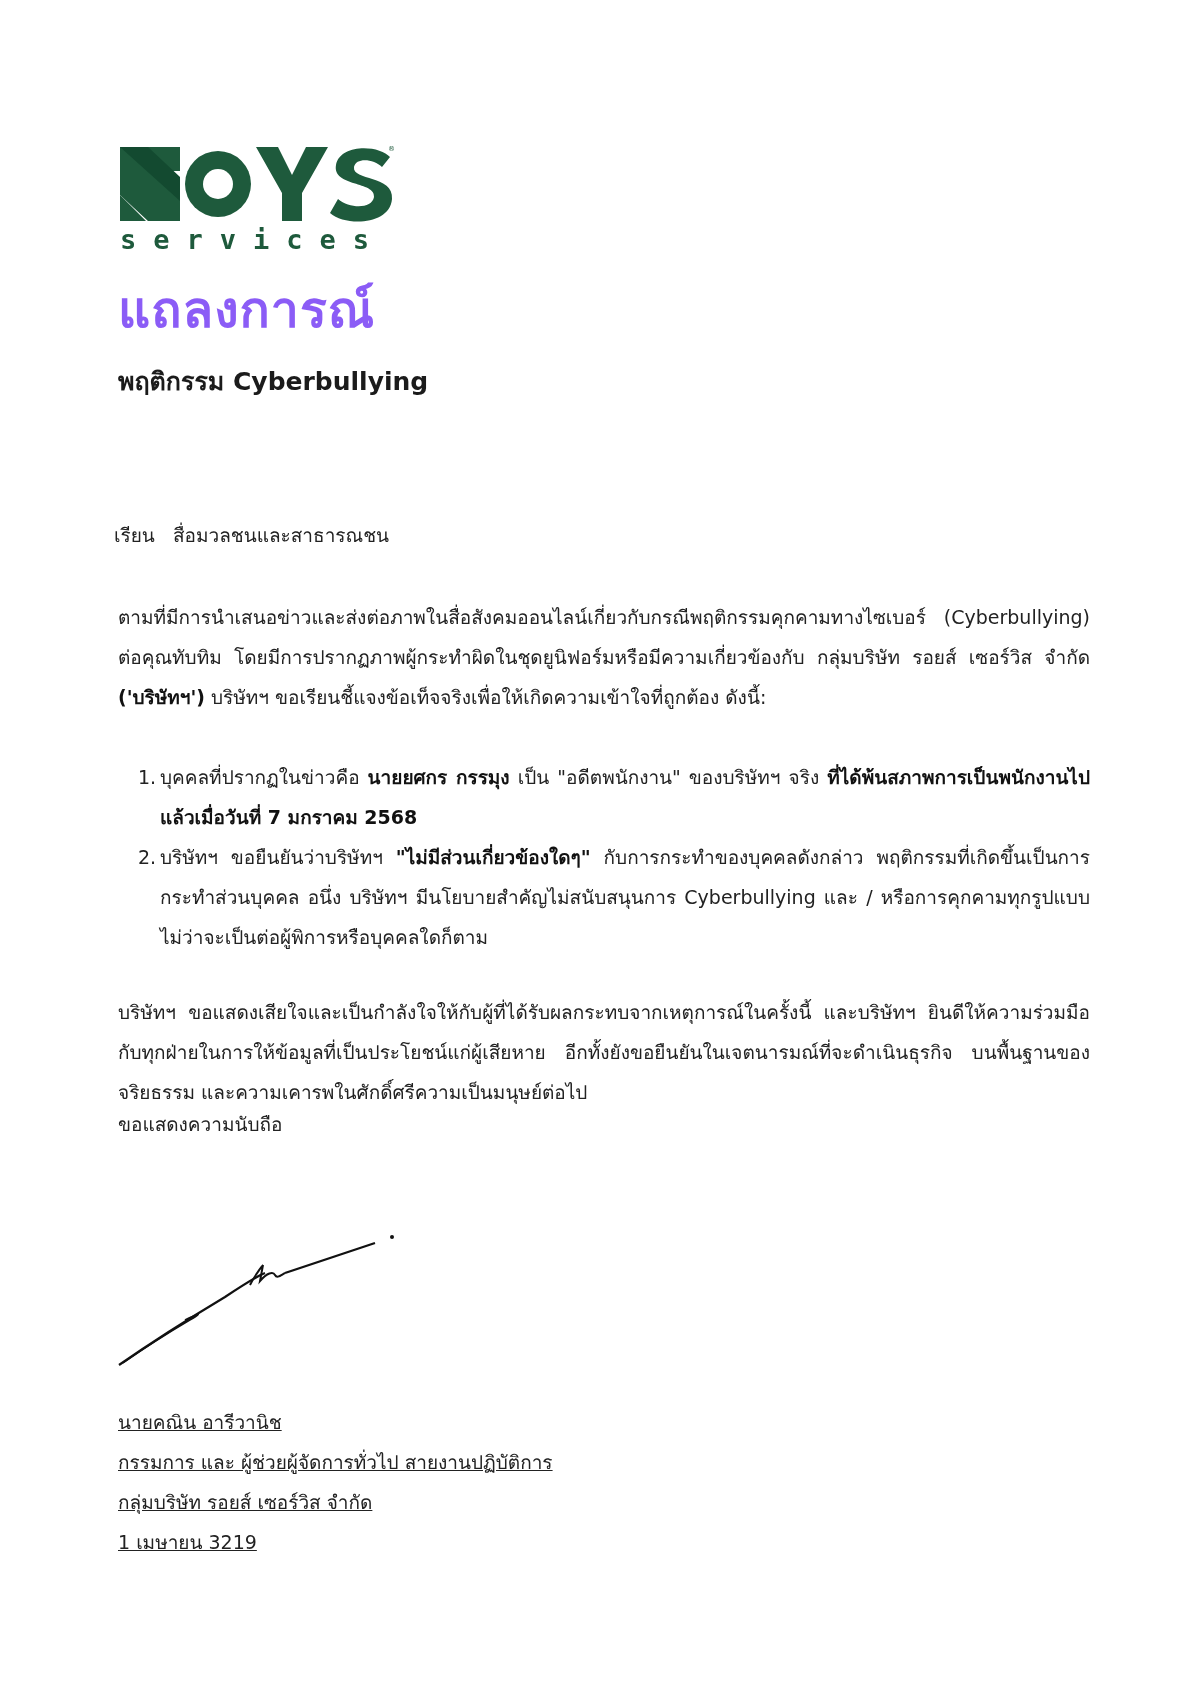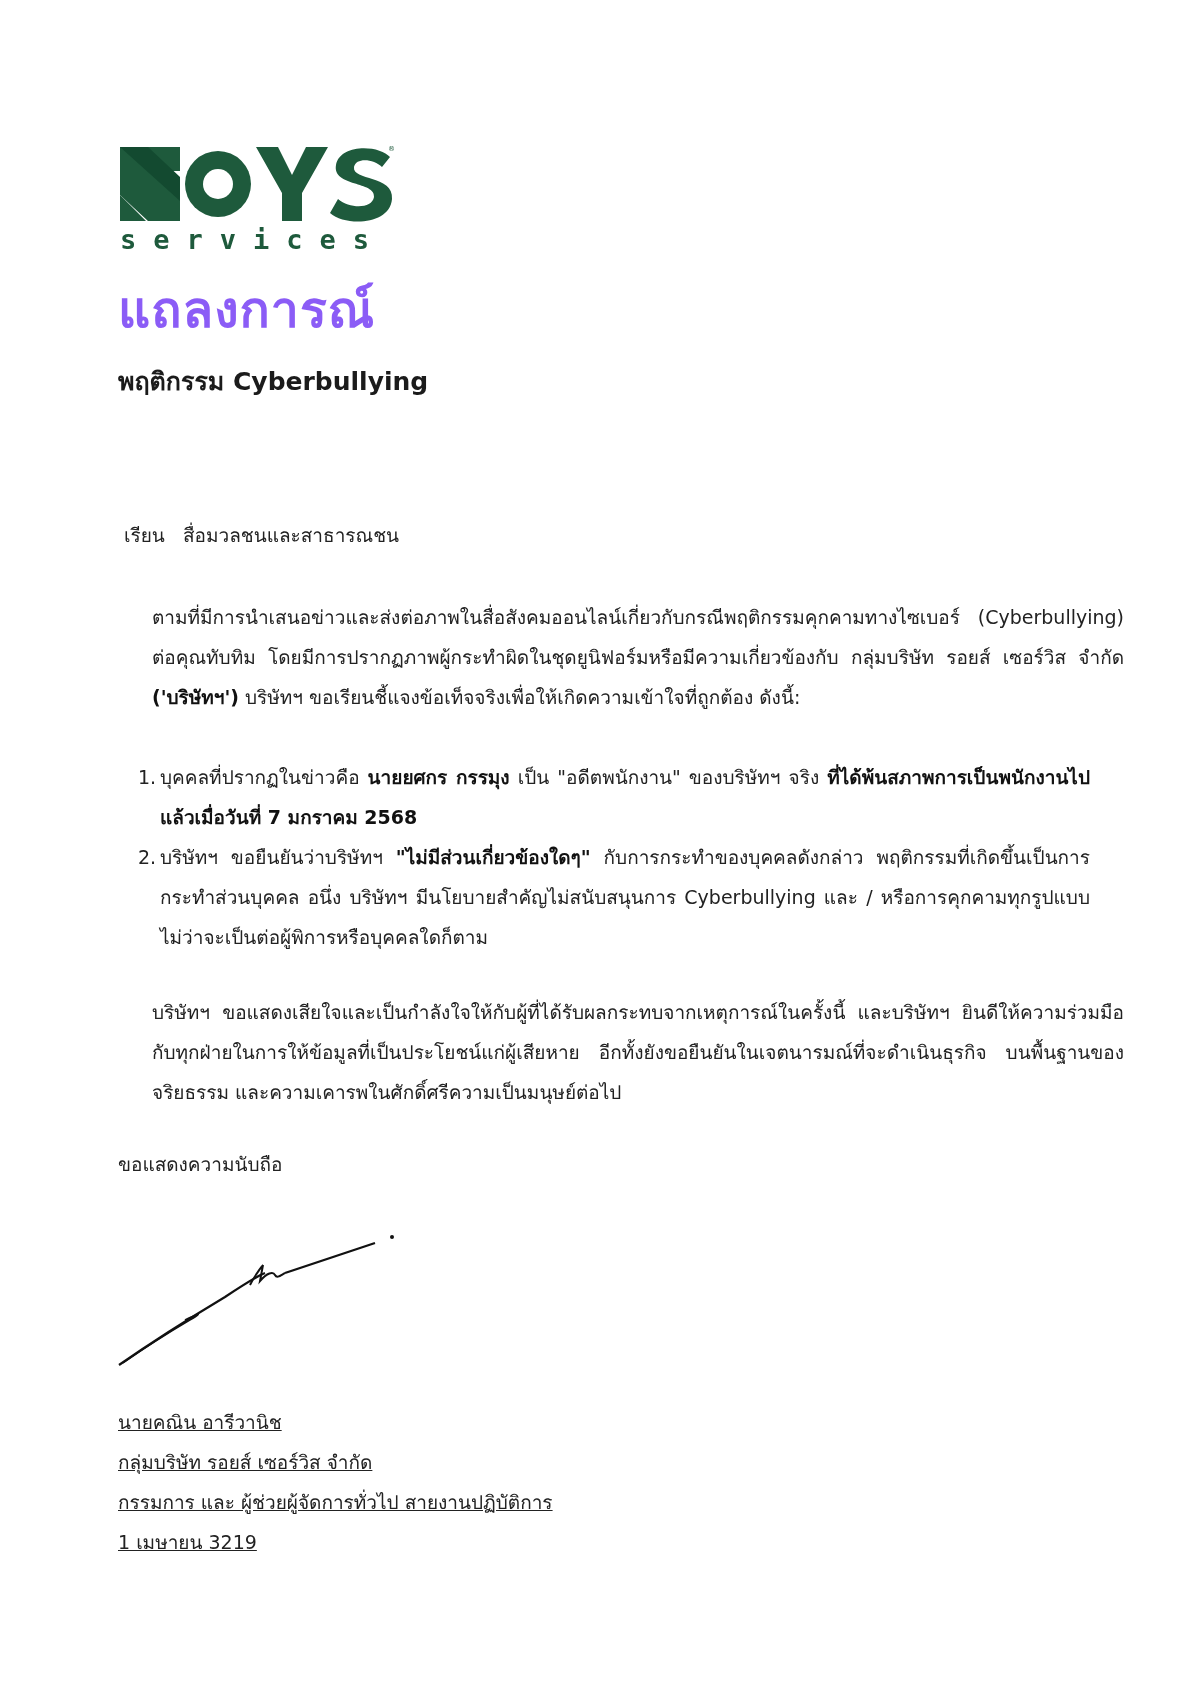--- a/index.html
+++ b/index.html
@@ -3,29 +3,29 @@
 <meta charset="utf-8">
 <style>
   html, body { margin:0; padding:0; background:#ffffff; }
   body { width:1200px; height:1697px; position:relative; overflow:hidden;
          font-family:"DejaVu Sans", "Liberation Sans", sans-serif; color:#1a1a1a; }
   .abs { position:absolute; }
   .logo { left:118px; top:143px; width:280px; height:110px; }
   .title { left:118px; top:270px; font-size:50px; font-weight:bold; letter-spacing:1px; color:#8b5cf6; }
   .subtitle { left:118px; top:362px; font-size:25px; font-weight:bold; line-height:40px; color:#1b1b1b; }
   .body-text { font-size:19px; color:#222; }
-  .salutation { left:124px; top:520px; }
-  .para { left:118px; width:972px; line-height:40px; text-align:justify; text-align-last:left;margin-left:34px; }
+  .salutation { left:114px; top:520px; }
+  .para { left:118px; width:972px; line-height:40px; text-align:justify; text-align-last:left; }
   .para1 { top:597px; }
   .list { left:138px; top:757px; width:952px; }
   .list-item { display:flex; line-height:40px; }
   .list-num { width:22px; flex:none; }
   .list-text { flex:1; text-align:justify; text-align-last:left; }
   .para2 { top:992px; }
-  .closing { left:118px; top:1149px; }
+  .closing { left:118px; top:1109px; }
   .signature { left:115px; top:1225px; width:320px; height:150px; }
   .signer { left:118px; top:1402px; line-height:40px;text-decoration:underline; }
   b { font-weight:bold; color:#111; }
 </style>
 </head>
 <body>
 
 <div class="abs logo">
   <svg width="280" height="110" viewBox="0 0 280 110">
 
@@ -76,16 +76,16 @@
     <path d="M4,140 C40,115 80,90 110,72 C128,60 140,52 150,48" stroke="#111" stroke-width="2.2" fill="none"></path>
     <path d="M8,138 C45,112 70,98 80,92 C90,86 75,92 70,95" stroke="#111" stroke-width="1.5" fill="none"></path>
     <path d="M135,60 C140,50 145,44 148,40 L145,56 C152,48 158,46 160,50 C162,54 166,50 170,48" stroke="#111" stroke-width="2" fill="none"></path>
     <path d="M170,48 C200,38 230,28 260,18" stroke="#111" stroke-width="2.2" fill="none"></path>
     <circle cx="277" cy="12" r="2" fill="#111"></circle>
   </svg>
 </div>
 
 <div class="abs body-text signer">
   <div>นายคณิน อารีวานิช</div>
+  <div>กรรมการ และ ผู้ช่วยผู้จัดการทั่วไป สายงานปฏิบัติการ</div>
   <div>กลุ่มบริษัท รอยส์ เซอร์วิส จำกัด</div>
-  <div>กรรมการ และ ผู้ช่วยผู้จัดการทั่วไป สายงานปฏิบัติการ</div>
   <div>1 เมษายน 3219</div>
 </div>
 
 </body></html>

